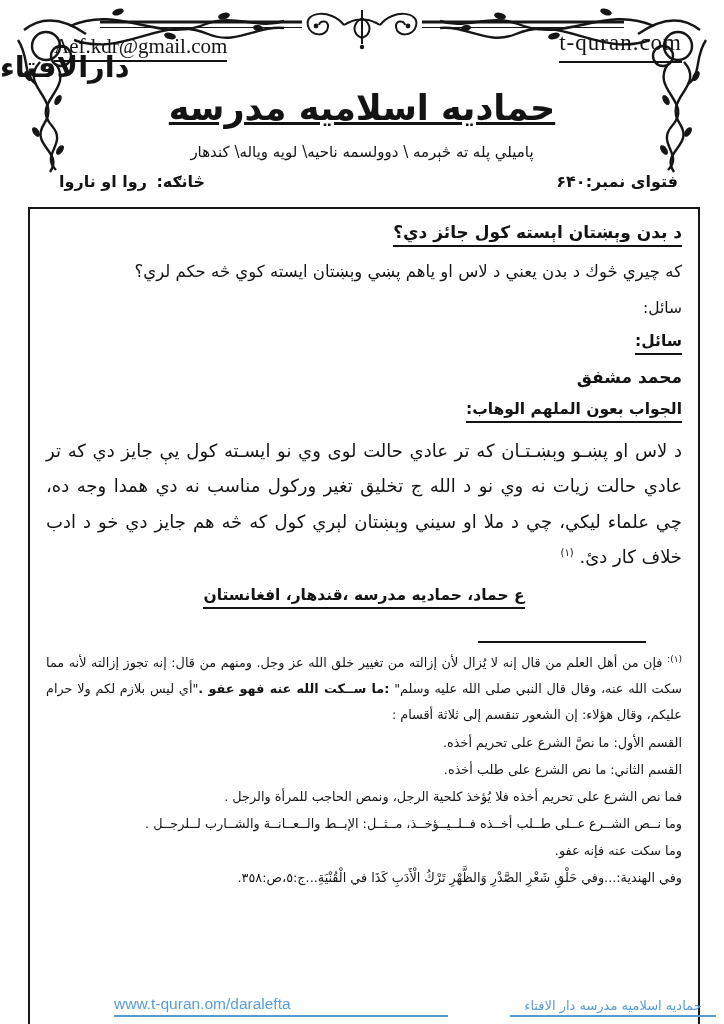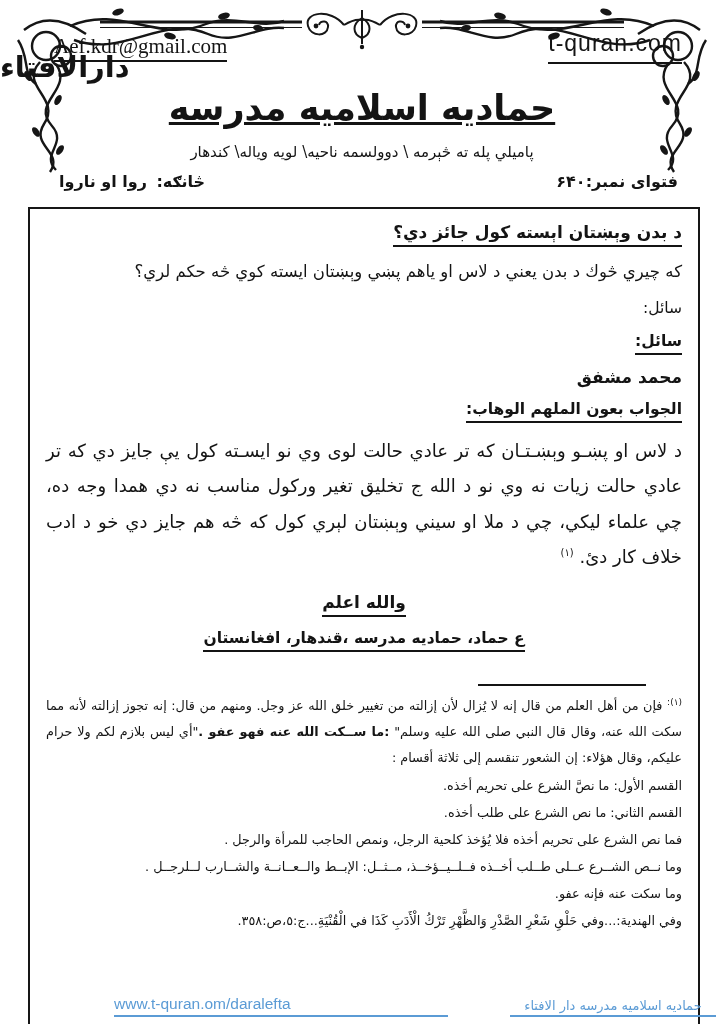--- a/index.html
+++ b/index.html
@@ -12,21 +12,21 @@
   
   .deco { position:absolute; left:0; top:0; }
   .email {
     position:absolute; left:54px; top:34px;
     font-family:"Liberation Serif", serif; font-size:21px;
     border-bottom:2px solid #141414; padding-bottom:1px;
     text-decoration:none; color:#141414;
   }
   .website {
     position:absolute; right:42px; top:30px;
-    font-family:Liberation Sans, sans-serif; font-size:23px; letter-spacing:1px;
+    font-family:Liberation Serif, serif; font-size:23px; letter-spacing:1px;
     border-bottom:2px solid #141414; padding-bottom:5px;
     text-decoration:none; color:#141414;
   }
   .org-title {
     position:absolute; left:0; right:0; top:50px; text-align:left;
     font-size:29px; font-weight:bold; direction:rtl;
   }
   .school-name {
     position:absolute; left:0; right:0; top:88px; text-align:center;
     font-size:35px; font-weight:bold; direction:rtl; letter-spacing:0;text-decoration:underline;
@@ -170,23 +170,20 @@
     </div>
 
     <div class="asker-name">محمد مشفق</div>
 
     <div class="answer-head-row">
       <span class="answer-head">الجواب بعون الملهم الوهاب:</span>
     </div>
 
     <p class="answer-body"><span>د لاس او پښـو وېښـتـان كه تر عادي حالت لوى وي نو ايسـته كول يې جايز دي كه تر عادي حالت زيات نه وي نو د الله ج تخليق تغير وركول مناسب نه دي همدا وجه ده، چي علماء ليكي، چي د ملا او سيني وېښتان لېري كول كه څه هم جايز دي خو د ادب خلاف كار دئ.</span> <sup>(١)</sup></p>
 
-    <div class="center-row closing">
-      <span>والله اعلم</span>
-    </div>
     <div class="center-row signature">
       <span>ع حماد، حماديه مدرسه ،قندهار، افغانستان</span>
     </div>
 
     <div class="fn-divider"></div>
 
     <p class="fn-intro"><sup class="fn-marker">(١):</sup> <span>فإن من أهل العلم من قال إنه لا يُزال لأن إزالته من تغيير خلق الله عز وجل. ومنهم من قال: إنه تجوز إزالته لأنه مما سكت الله عنه، وقال قال النبي صلى الله عليه وسلم" </span><span class="fn-bold">:ما ســكت الله عنه فهو عفو .</span><span>"أي ليس بلازم لكم ولا حرام عليكم، وقال هؤلاء: إن الشعور تنقسم إلى ثلاثة أقسام :</span></p>
 
     <p class="fn-item">القسم الأول: ما نصَّ الشرع على تحريم أخذه.</p>
     <p class="fn-item">القسم الثاني: ما نص الشرع على طلب أخذه.</p>

